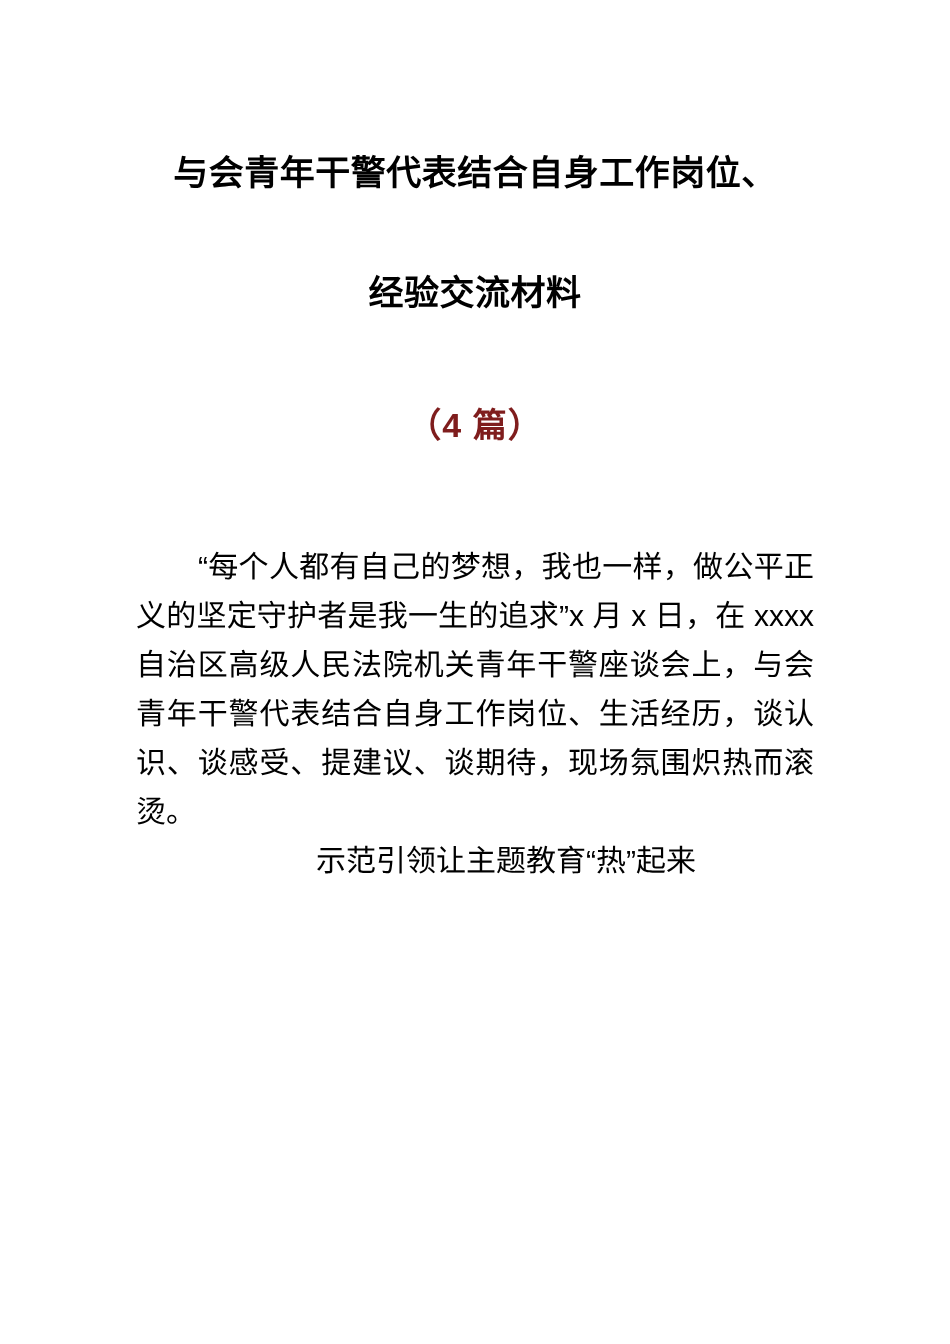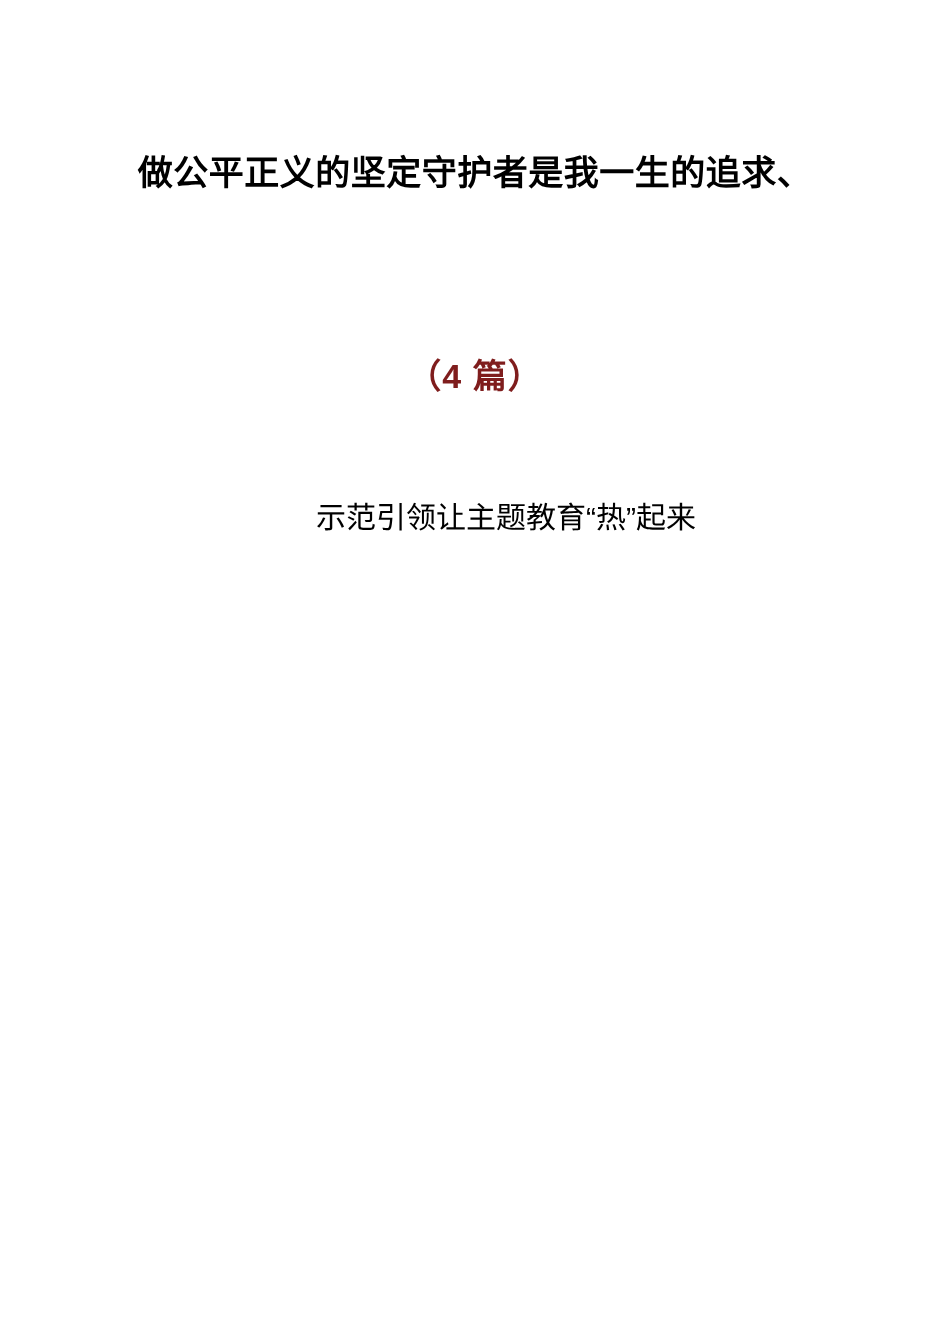--- a/index.html
+++ b/index.html
@@ -73,25 +73,27 @@
   }
 </style>
 </head>
 <body>
 
 <div class="page">
 
   <div class="doc-body">
 
     <div class="title-block">
-      <div class="doc-title-line">做公平正义的坚定守护者是我一生的追求、</div>
+      <div class="doc-title-line">与会青年干警代表结合自身工作岗位、</div>
       <div class="title-gap"></div>
+      <div class="doc-title-line">经验交流材料</div>
     </div>
 
     <div class="doc-subtitle">（4 篇）</div>
 
     <div class="body-block">
+      <p class="para">“每个人都有自己的梦想，我也一样，做公平正义的坚定守护者是我一生的追求”x 月 x 日，在 xxxx 自治区高级人民法院机关青年干警座谈会上，与会青年干警代表结合自身工作岗位、生活经历，谈认识、谈感受、提建议、谈期待，现场氛围炽热而滚烫。</p>
       <p class="para last-line-left">示范引领让主题教育“热”起来</p>
     </div>
 
   </div>
 
 </div>
 
 </body></html>

